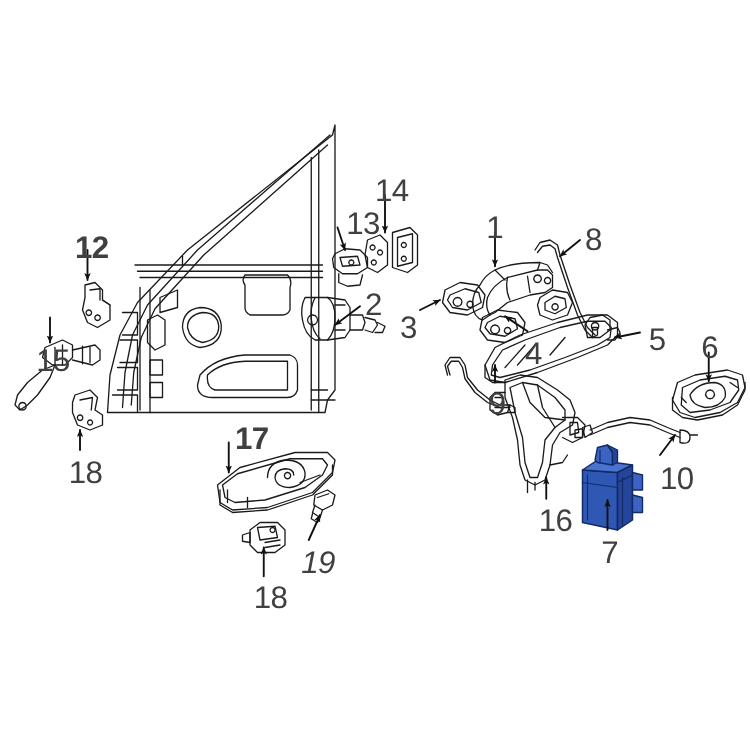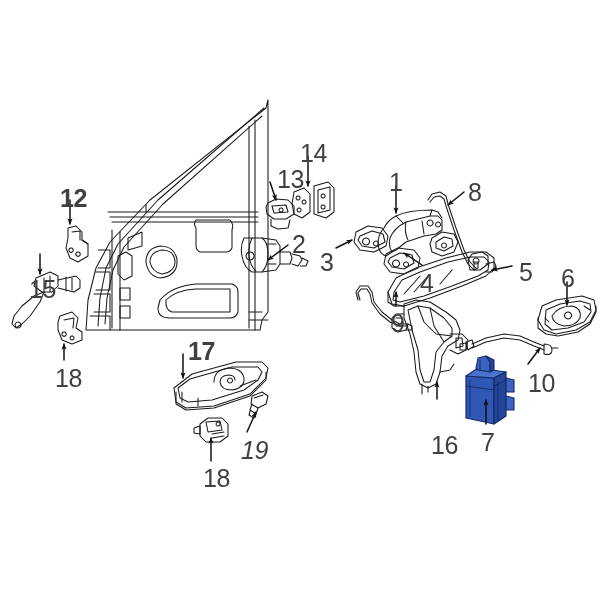--- a/index.html
+++ b/index.html
@@ -326,19 +326,19 @@
       <div class="callout" style="left: 561px; top: 266px;">6</div>
       <div class="callout" style="left: 481px; top: 430px;">7</div>
       <div class="callout" style="left: 468px; top: 180px;">8</div>
       <div class="callout" style="left: 391px; top: 311px;">9</div>
       <div class="callout" style="left: 528px; top: 371px;">10</div>
       <div class="callout" style="left: 55px; top: 366px;">18</div>
       <div class="callout" style="left: 60px; top: 186px; font-weight: bold;">12</div>
       <div class="callout" style="left: 277px; top: 167px;">13</div>
       <div class="callout" style="left: 300px; top: 141px;">14</div>
       <div class="callout" style="left: 29px; top: 240px; margin-top: 37px;">15</div>
-      <div class="callout" style="left: 431px; top: 405px; margin-top: 28px;">16</div>
+      <div class="callout" style="left: 431px; top: 405px;">16</div>
       <div class="callout" style="left: 188px; top: 339px; font-weight: bold;">17</div>
       <div class="callout" style="left: 203px; top: 466px;">18</div>
       <div class="callout" style="left: 241px; top: 438px; font-style: italic;">19</div>
     </div>
 
 </div>
 
 </body></html>

